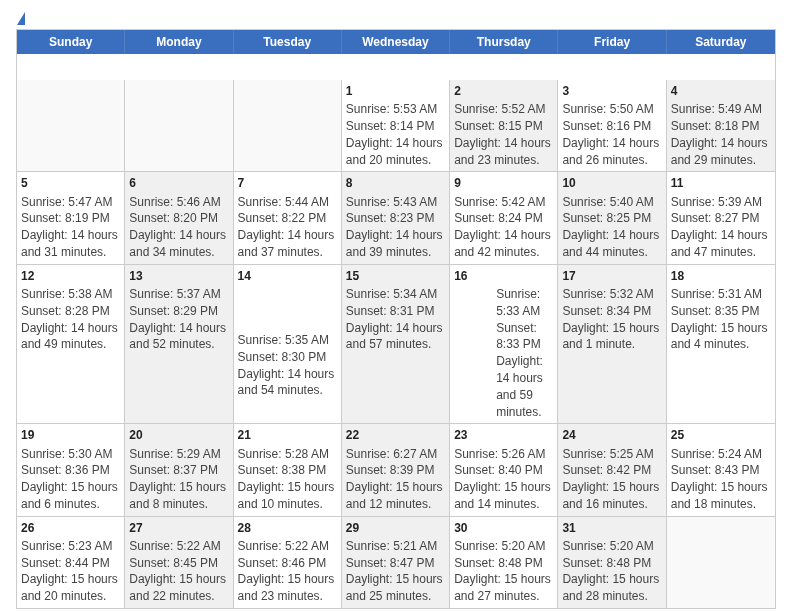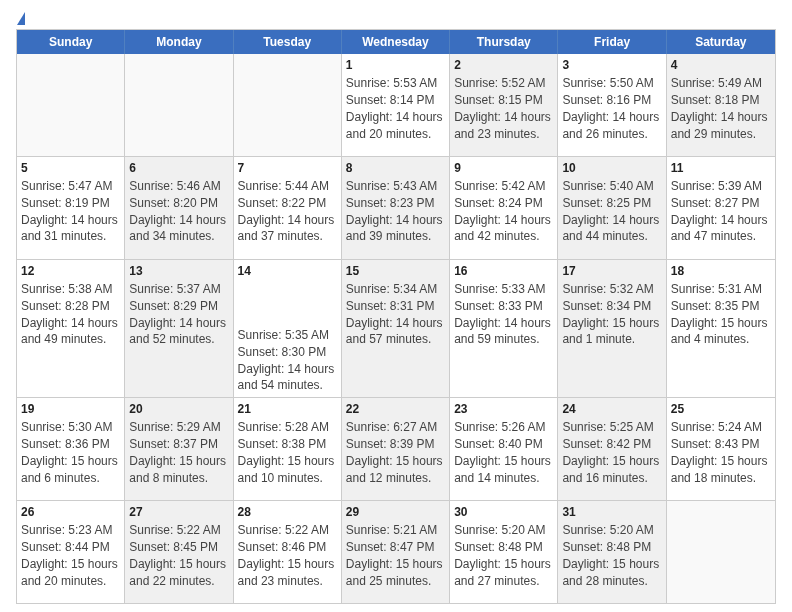--- a/index.html
+++ b/index.html
@@ -53,20 +53,21 @@
     .subtitle {
       font-size: 14px;
       color: #444;
       margin-top: 2px;
     }
     .calendar {
       flex: 1;
       display: flex;
       flex-direction: column;
       border: 1px solid #ccc;
+      gap: 26px;
     }
     .cal-header {
       display: grid;
       grid-template-columns: repeat(7, 1fr);
       background: #3a6ebf;
     }
     .cal-header-cell {
       color: #fff;
       font-size: 12px;
       font-weight: bold;
@@ -249,21 +250,21 @@
           </div>
           <div class="cal-cell shaded">
             <span class="day-num">15</span>
             <div class="cell-info" style="white-space: pre-line;">Sunrise: 5:34 AM
 Sunset: 8:31 PM
 Daylight: 14 hours
 and 57 minutes.</div>
           </div>
           <div class="cal-cell">
             <span class="day-num">16</span>
-            <div class="cell-info" style="white-space: pre-line;">Sunrise: 5:33 AM
+            <div class="cell-info" style="white-space: pre-line; margin-left: 42px;">Sunrise: 5:33 AM
 Sunset: 8:33 PM
 Daylight: 14 hours
 and 59 minutes.</div>
           </div>
           <div class="cal-cell shaded">
             <span class="day-num">17</span>
             <div class="cell-info" style="white-space: pre-line;">Sunrise: 5:32 AM
 Sunset: 8:34 PM
 Daylight: 15 hours
 and 1 minute.</div>

